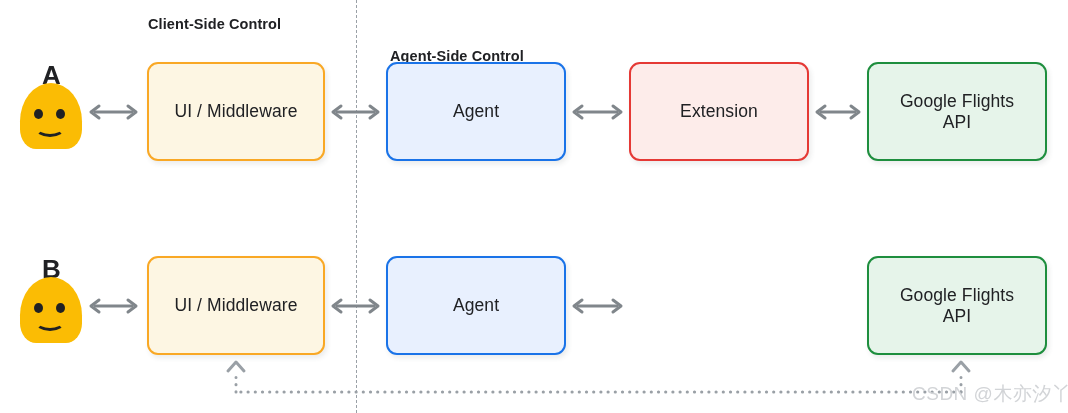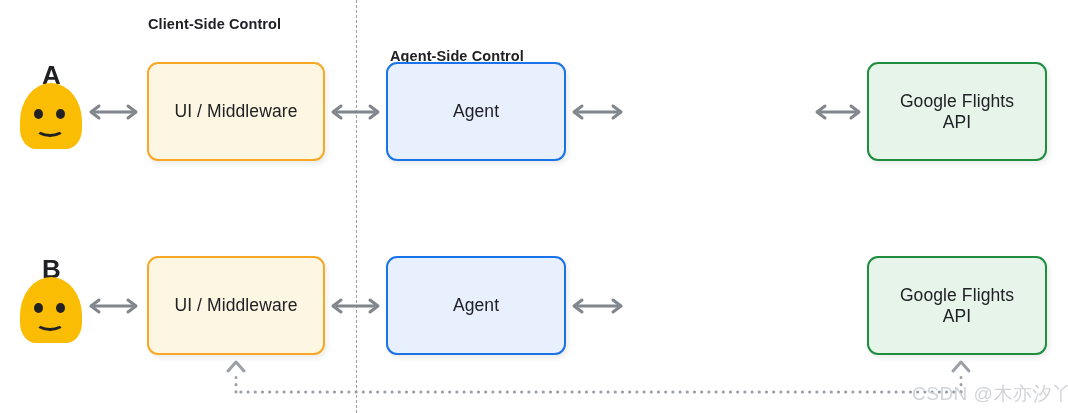--- a/index.html
+++ b/index.html
@@ -179,20 +179,23 @@
   </div>
 
   <div class="conn" style="left:569px; top:101px; width:57px;">
     <svg width="57" height="22" viewBox="0 0 57 22">
       <line x1="8" y1="11" x2="49" y2="11" stroke="#80868b" stroke-width="3"></line>
       <polyline points="13,5 5,11 13,17" fill="none" stroke="#80868b" stroke-width="3" stroke-linecap="round" stroke-linejoin="round"></polyline>
       <polyline points="44,5 52,11 44,17" fill="none" stroke="#80868b" stroke-width="3" stroke-linecap="round" stroke-linejoin="round"></polyline>
     </svg>
   </div>
 
+  <div class="box" style="left:629px; top:62px; width:180px; height:99px; border-color:#e53935; background:#fdecea;">
+    <span>Extension</span>
+  </div>
 
   <div class="conn" style="left:812px; top:101px; width:52px;">
     <svg width="52" height="22" viewBox="0 0 52 22">
       <line x1="8" y1="11" x2="44" y2="11" stroke="#80868b" stroke-width="3"></line>
       <polyline points="13,5 5,11 13,17" fill="none" stroke="#80868b" stroke-width="3" stroke-linecap="round" stroke-linejoin="round"></polyline>
       <polyline points="39,5 47,11 39,17" fill="none" stroke="#80868b" stroke-width="3" stroke-linecap="round" stroke-linejoin="round"></polyline>
     </svg>
   </div>
 
   <div class="box" style="left:867px; top:62px; width:180px; height:99px; border-color:#1e8e3e; background:#e6f4ea;">

